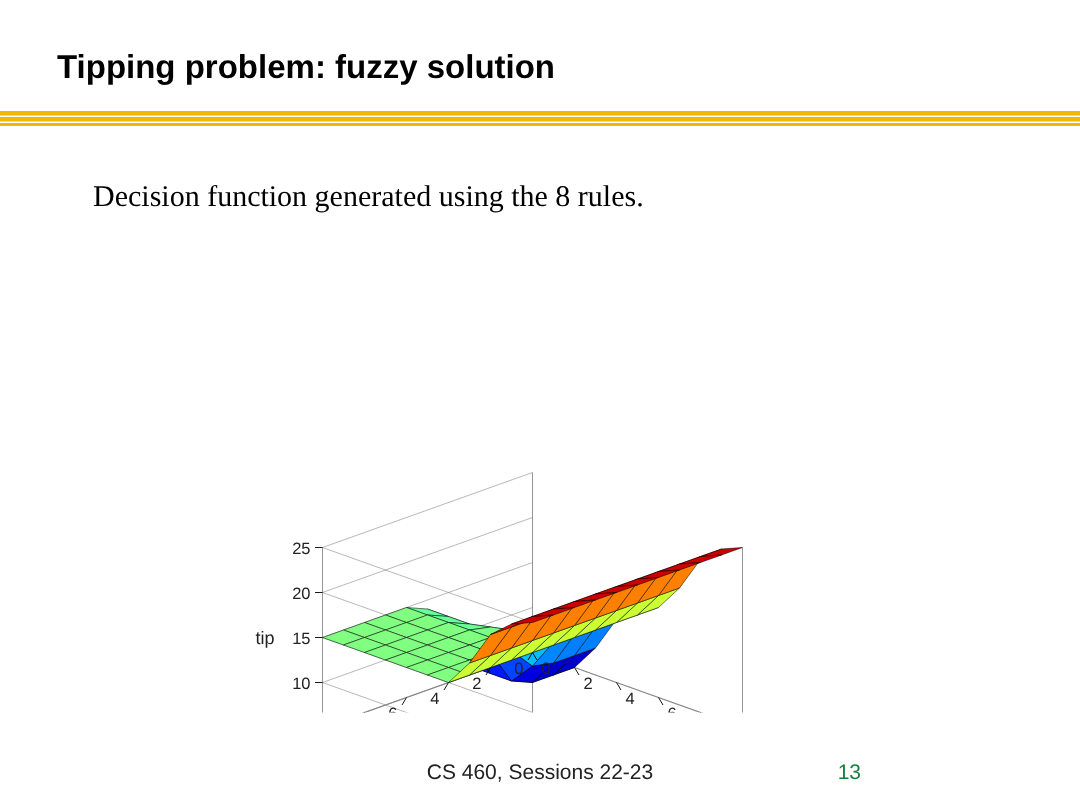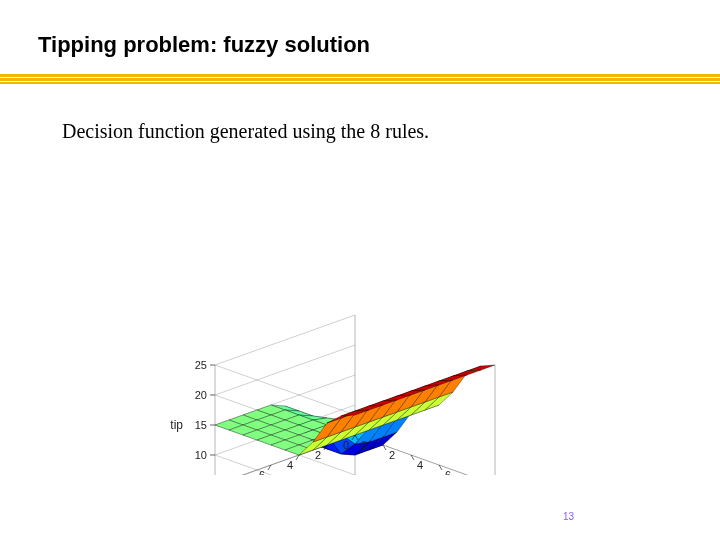--- a/index.html
+++ b/index.html
@@ -7,21 +7,21 @@
   .slide { position: relative; width: 604px; height: 540px; }
   .title { position: absolute; left: 38px; top: 32px; font-size: 22px; font-weight: bold; color: #000; }
   .stripe { position: absolute; left: 0; top: 74px; width: 720px; height: 10px; }
   .stripe .bar { height: 3px; }
   .stripe .b1 { background: #f0b800; }
   .stripe .b2 { background: #f0b800; margin-top: 1px; }
   .stripe .b3 { background: #f0b800; margin-top: 1px; height: 2px; }
   .body-text { position: absolute; left: 62px; top: 120px; font-family: "Times New Roman", Times, serif; font-size: 20px; color: #000; }
   .chart { position: absolute; left: 155px; top: 155px; width: 420px; height: 320px; }
   .footer { position: absolute; left: 0; bottom: 18px; width: 720px; text-align: center; font-size: 14px; color: #222; }
-  .pagenum { position: absolute; right: 30px; bottom: 18px; font-size: 10px; color: #8b5cf6; }
+  .pagenum { position: absolute; right: 30px; bottom: 18px; font-size: 14px; color: #15803d; }
   .axis-text { font: 11px Arial, sans-serif; fill: #222; }
   .axis-label { font: 12px Arial, sans-serif; fill: #222; }
 </style>
 </head>
 <body>
 
 <div class="slide">
   <div class="title">Tipping problem: fuzzy solution</div>
   <div class="stripe">
     <div class="bar b1"></div>
@@ -183,14 +183,15 @@
         <line x1="60" y1="240" x2="55" y2="240" stroke="#000" stroke-width="0.6"></line>
         <text x="52" y="244" class="axis-text" text-anchor="end">20</text>
         <line x1="60" y1="210" x2="55" y2="210" stroke="#000" stroke-width="0.6"></line>
         <text x="52" y="214" class="axis-text" text-anchor="end">25</text>
         <text x="377" y="345.5" class="axis-label" text-anchor="middle">service</text>
         <text x="23" y="345.5" class="axis-label" text-anchor="middle">food</text>
         <text x="28" y="274" class="axis-label" text-anchor="end">tip</text>
       </svg>
   </div>
 
+  <div class="footer">CS 460,  Sessions 22-23</div>
   <div class="pagenum">13</div>
 </div>
 
 </body></html>

